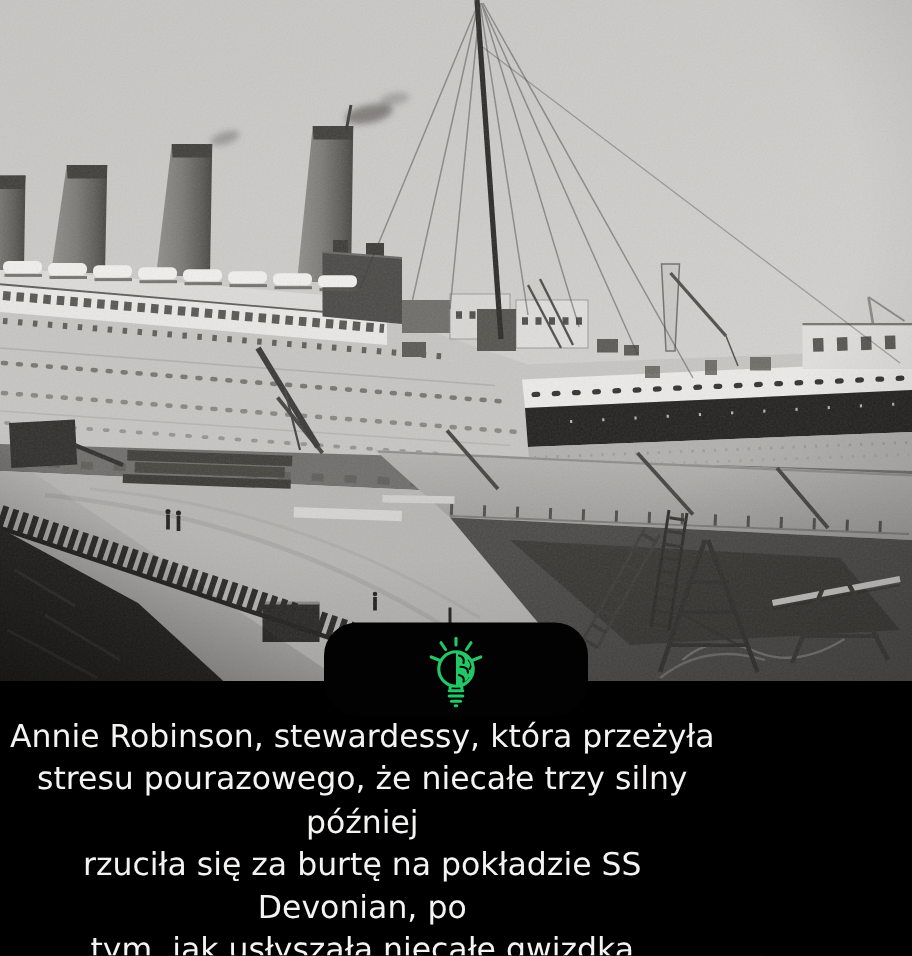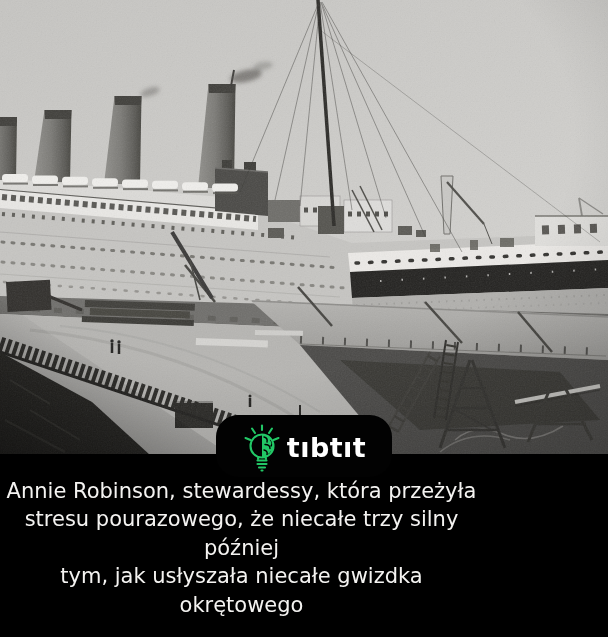--- a/index.html
+++ b/index.html
@@ -353,22 +353,22 @@
 
       <g class="g">
         <line x1="16.5" y1="33" x2="16" y2="35"></line>
         <line x1="23.5" y1="33" x2="24" y2="35"></line>
         <line x1="15.5" y1="36.5" x2="24.5" y2="36.5"></line>
         <line x1="15.5" y1="40" x2="24.5" y2="40"></line>
         <line x1="17" y1="43.5" x2="23" y2="43.5"></line>
         <line x1="19.5" y1="46.5" x2="20.5" y2="46.5"></line>
       </g>
     </svg>
-    <span class="wordmark">tıbtıt</span>
   </div>
 
   <div class="caption">
     <div>Annie Robinson, stewardessy, która przeżyła</div>
     <div>stresu pourazowego, że niecałe trzy silny później</div>
+    <div>rzuciła się za burtę na pokładzie SS Devonian, po</div>
     <div>tym, jak usłyszała niecałe gwizdka okrętowego</div>
   </div>
 
 </div>
 
 </body></html>

